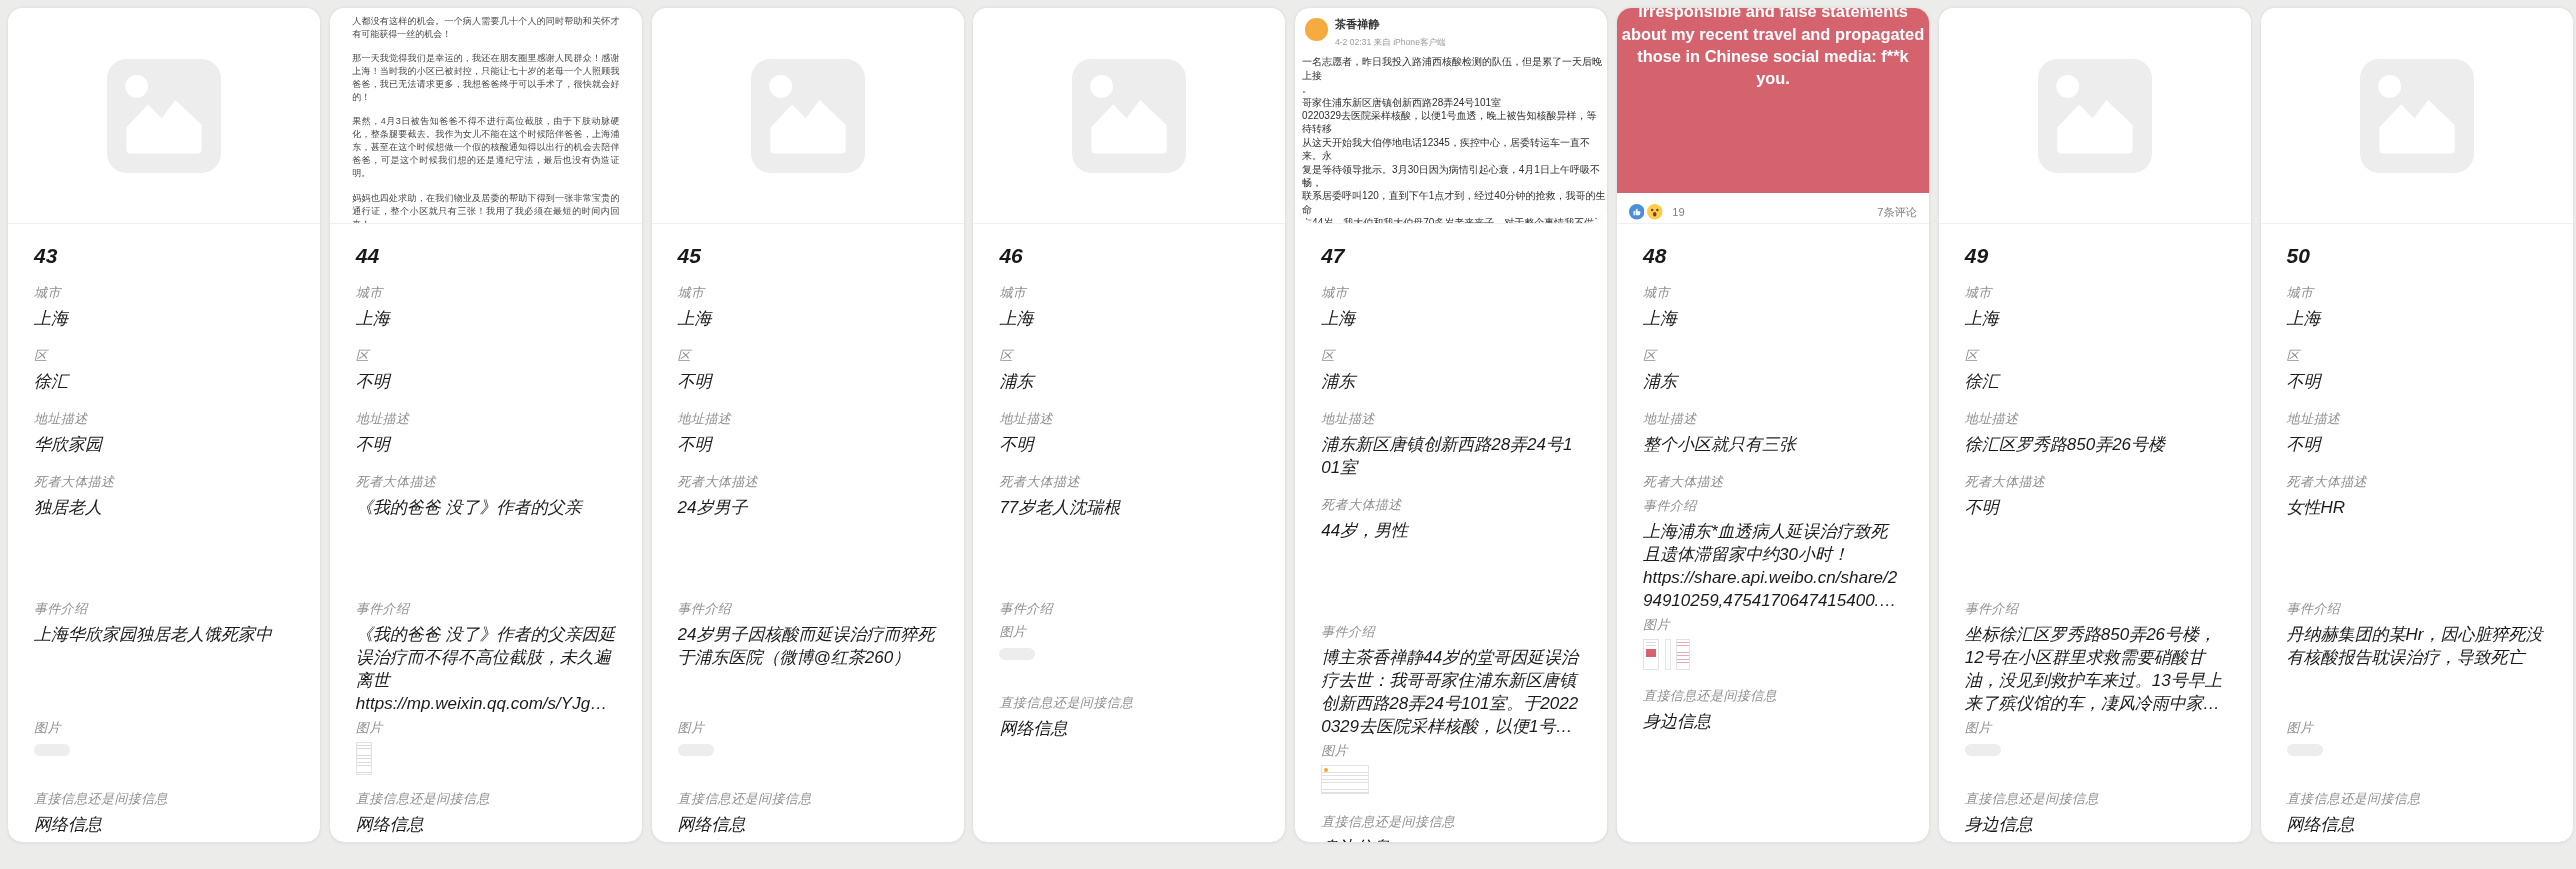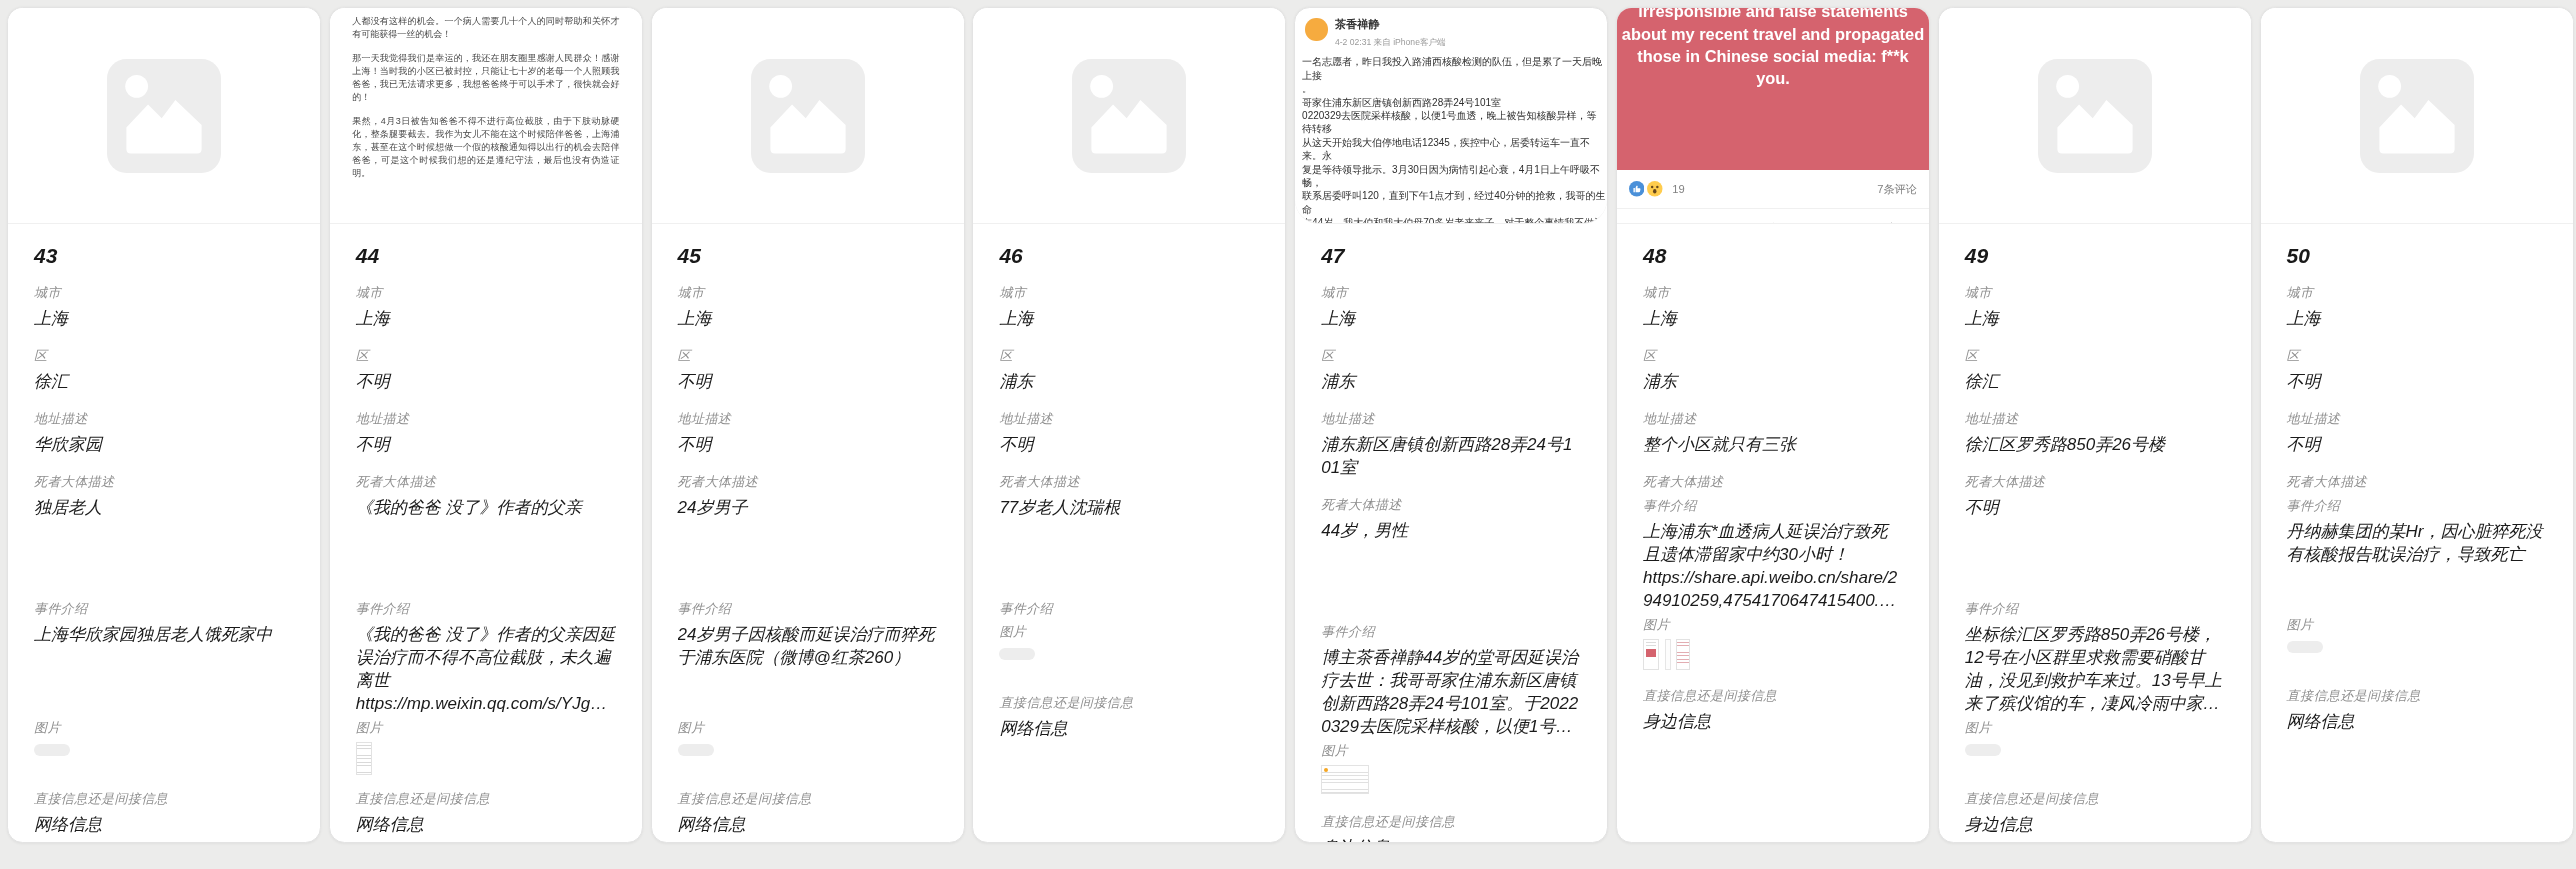--- a/index.html
+++ b/index.html
@@ -23,21 +23,21 @@
   .art{padding:7px 22.4px 0 22.4px;}
   .art p{margin:0 0 11.2px 0;font-size:9px;line-height:13px;color:#474747;text-align:justify;}
   
   .wb{padding:10.3px 8.6px 0 10.3px;border-radius:24px;}
   .wb-head{display:flex;align-items:flex-start;gap:7px;margin-bottom:6px;}
   .wb-avatar{width:22.4px;height:22.4px;border-radius:50%;background:#f6ab3f;flex:0 0 22.4px;display:inline-block;}
   .wb-name{font-size:11.2px;font-weight:700;color:#333;line-height:13px;}
   .wb-meta{font-size:8.6px;color:#9a9a9a;margin-top:6px;}
   .wb-body{font-size:10px;line-height:13.4px;color:#2d2d2d;white-space:pre-line;margin:0 -7px 0 -3.4px;}
   
-  .bn-red{height:162px;background:#d5636e;box-sizing:border-box;padding:0 4px;display:flex;justify-content:center;overflow:hidden;}
+  .bn-red{height:185px;background:#d5636e;box-sizing:border-box;padding:0 4px;display:flex;justify-content:center;overflow:hidden;}
   .bn-text{font-size:16.4px;line-height:22.4px;font-weight:700;color:#fff;text-align:center;margin-top:-7.8px;}
   .bn-stats{height:38px;display:flex;align-items:center;justify-content:space-between;padding:0 12px;color:#808080;font-size:11.2px;}
   .bn-left{display:flex;align-items:center;gap:7px;}
   .bn-left .cnt{margin-left:2.6px;}
   .bn-actions{border-top:0.9px solid #f0f0f0;height:38px;display:flex;color:#737373;font-size:11.2px;}
   .bn-act{flex:1;display:flex;align-items:center;justify-content:center;gap:5.2px;}
   
   .info{padding:19px 26px 0 26px;font-style:italic;}
   .num{font-size:21px;font-weight:700;color:#191919;line-height:25px;margin-bottom:15.5px;}
   .lab{font-size:13px;line-height:17px;color:#8f8f8f;letter-spacing:0.4px;margin-bottom:6px;}
@@ -110,20 +110,21 @@
         <div class="val">网络信息</div>
       </div>
     </div>
   </article>
 
   <article class="card">
     <div class="cover art">
       <p>人都没有这样的机会。一个病人需要几十个人的同时帮助和关怀才有可能获得一丝的机会！</p>
       <p>那一天我觉得我们是幸运的，我还在朋友圈里感谢人民群众！感谢上海！当时我的小区已被封控，只能让七十岁的老母一个人照顾我爸爸，我已无法请求更多，我想爸爸终于可以手术了，很快就会好的！</p>
       <p>果然，4月3日被告知爸爸不得不进行高位截肢，由于下肢动脉硬化，整条腿要截去。我作为女儿不能在这个时候陪伴爸爸，上海浦东，甚至在这个时候想做一个假的核酸通知得以出行的机会去陪伴爸爸，可是这个时候我们想的还是遵纪守法，最后也没有伪造证明。</p>
+      <p>妈妈也四处求助，在我们物业及居委的帮助下得到一张非常宝贵的通行证，整个小区就只有三张！我用了我必须在最短的时间内回来！</p>
 
     </div>
     <div class="info">
       <div class="num">44</div>
       <div class="field">
         <div class="lab">城市</div>
         <div class="val">上海</div>
       </div>
       <div class="field">
         <div class="lab">区</div>
@@ -440,20 +441,21 @@
       <div class="field">
         <div class="lab">区</div>
         <div class="val">不明</div>
       </div>
       <div class="field">
         <div class="lab">地址描述</div>
         <div class="val">不明</div>
       </div>
       <div class="field f-deceased">
         <div class="lab">死者大体描述</div>
+        <div class="val">女性HR</div>
       </div>
       <div class="field f-event">
         <div class="lab">事件介绍</div>
         <div class="val">丹纳赫集团的某Hr，因心脏猝死没有核酸报告耽误治疗，导致死亡</div>
       </div>
       <div class="field f-pics">
         <div class="lab">图片</div>
         <div class="thumbs">
             <span class="t-pill"></span>
           </div>

